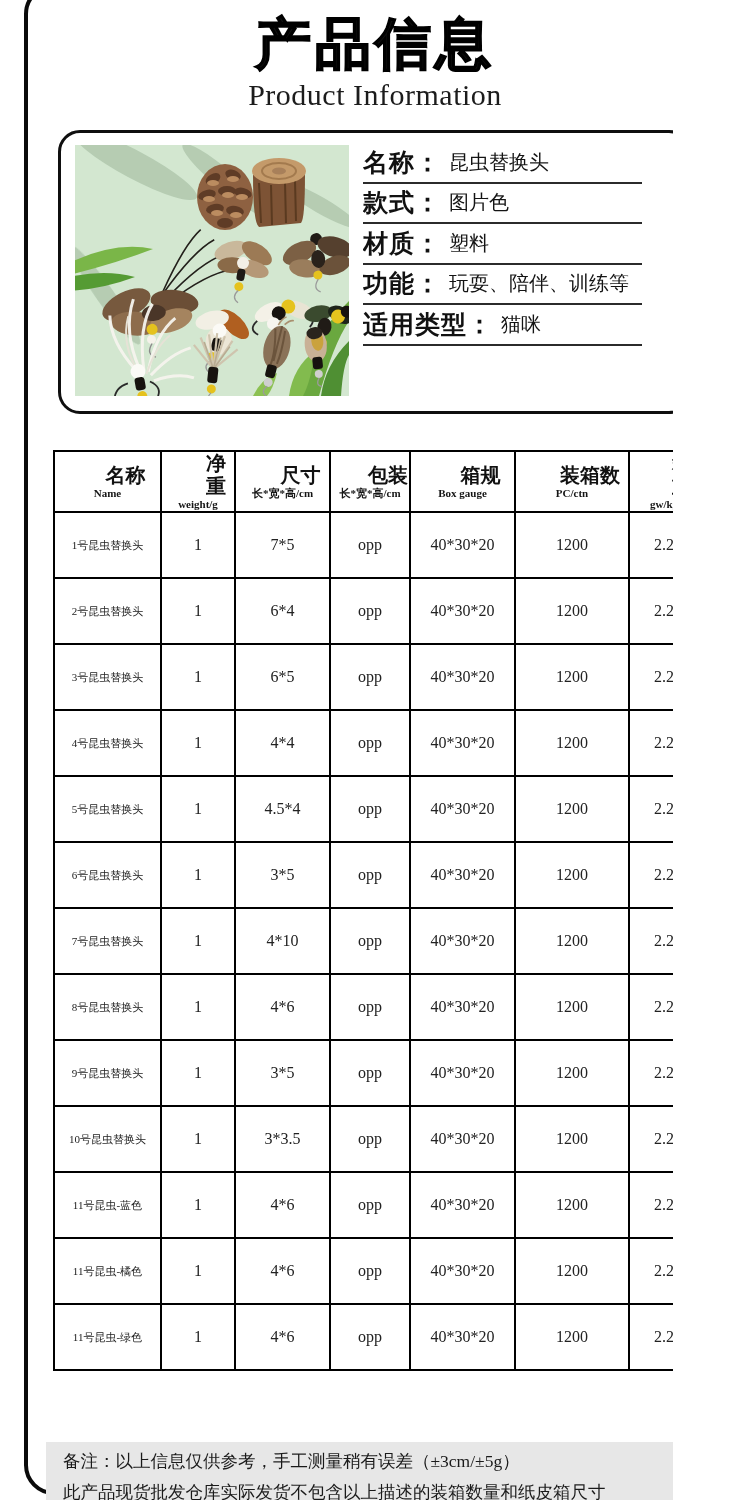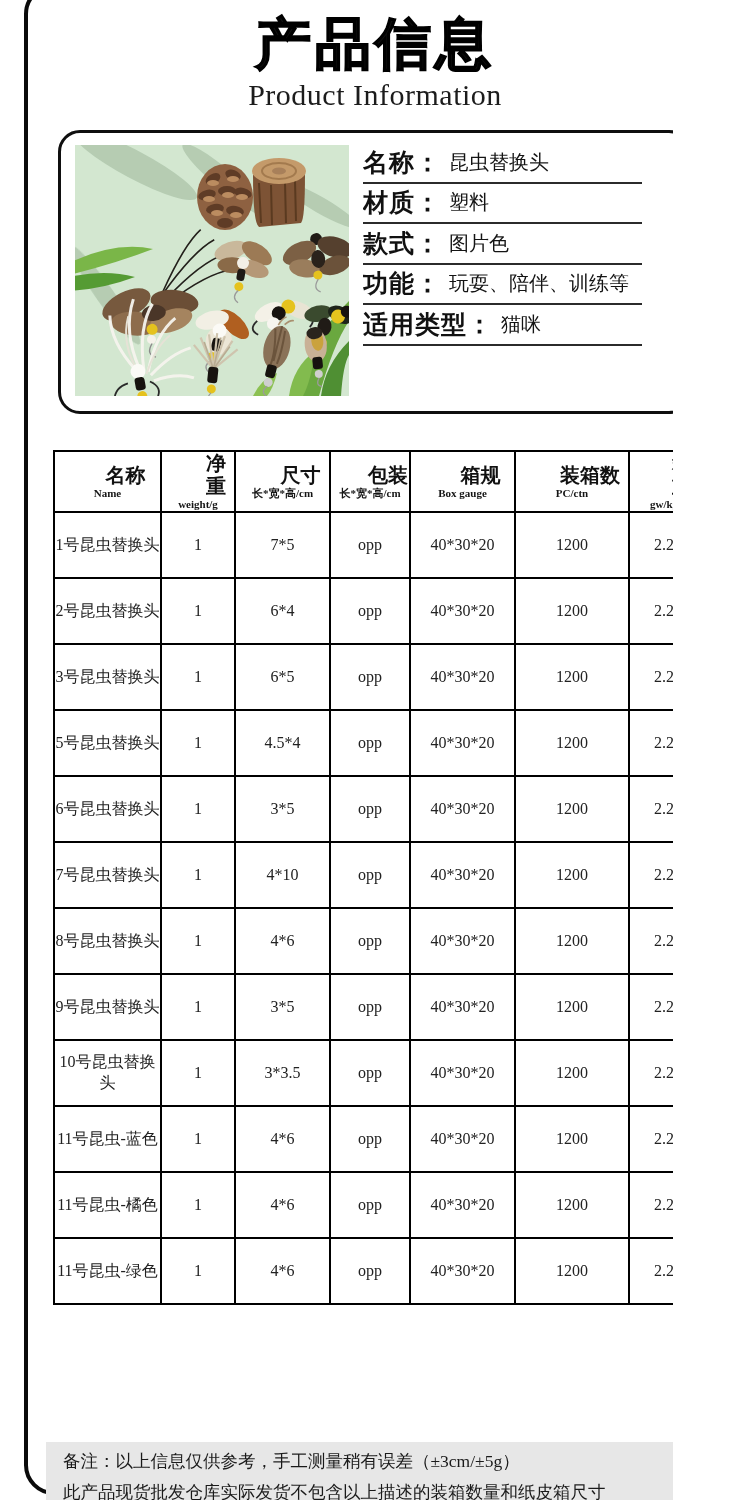--- a/index.html
+++ b/index.html
@@ -25,21 +25,21 @@
   .spec-label{font-size:25px;font-weight:900;letter-spacing:1px;flex:0 0 auto;}
   .spec-value{font-size:20px;font-weight:400;margin-left:8px;color:#141414;}
 
   
   .spec-table{position:absolute;left:53px;top:450px;width:645px;border-collapse:collapse;
         table-layout:fixed;}
   .spec-table th,.spec-table td{border:2px solid #000;text-align:center;vertical-align:middle;
         padding:0;background:#fff;}
   .spec-table th{height:58px;}
   .spec-table td{height:64px;font-size:16px;color:#222;}
-  .spec-table td:first-child{font-size:16px;}
+  .spec-table td:first-child{font-size:11px;}
   .th-zh{font-size:20px;font-weight:800;line-height:1.15;margin-left:36px;}
   .th-en{font-size:11px;font-weight:700;line-height:1.2;color:#151515;}
   .spec-table col:nth-child(1){width:107px;}
   .spec-table col:nth-child(2){width:74px;}
   .spec-table col:nth-child(3){width:95px;}
   .spec-table col:nth-child(4){width:80px;}
   .spec-table col:nth-child(5){width:105px;}
   .spec-table col:nth-child(6){width:114px;}
   .spec-table col:nth-child(7){width:70px;}
 
@@ -243,26 +243,26 @@
           <path d="M0 21 q-5 7 2 9" stroke="#9a9a9a" stroke-width="1.2" fill="none"></path>
         </g>
       </svg>
     </div>
     <div class="specs">
         <div class="spec-row">
           <span class="spec-label">名称：</span>
           <span class="spec-value">昆虫替换头</span>
         </div>
         <div class="spec-row">
+          <span class="spec-label">款式：</span>
+          <span class="spec-value">图片色</span>
+        </div>
+        <div class="spec-row">
           <span class="spec-label">材质：</span>
           <span class="spec-value">塑料</span>
-        </div>
-        <div class="spec-row">
-          <span class="spec-label">款式：</span>
-          <span class="spec-value">图片色</span>
         </div>
         <div class="spec-row">
           <span class="spec-label">功能：</span>
           <span class="spec-value">玩耍、陪伴、训练等</span>
         </div>
         <div class="spec-row">
           <span class="spec-label">适用类型：</span>
           <span class="spec-value">猫咪</span>
         </div>
       </div>
@@ -332,20 +332,29 @@
         <tr>
           <td>3号昆虫替换头</td>
           <td>1</td>
           <td>6*5</td>
           <td>opp</td>
           <td>40*30*20</td>
           <td>1200</td>
           <td>2.2</td>
         </tr>
         <tr>
+          <td>4号昆虫替换头</td>
+          <td>1</td>
+          <td>4*4</td>
+          <td>opp</td>
+          <td>40*30*20</td>
+          <td>1200</td>
+          <td>2.2</td>
+        </tr>
+        <tr>
           <td>5号昆虫替换头</td>
           <td>1</td>
           <td>4.5*4</td>
           <td>opp</td>
           <td>40*30*20</td>
           <td>1200</td>
           <td>2.2</td>
         </tr>
         <tr>
           <td>6号昆虫替换头</td>

